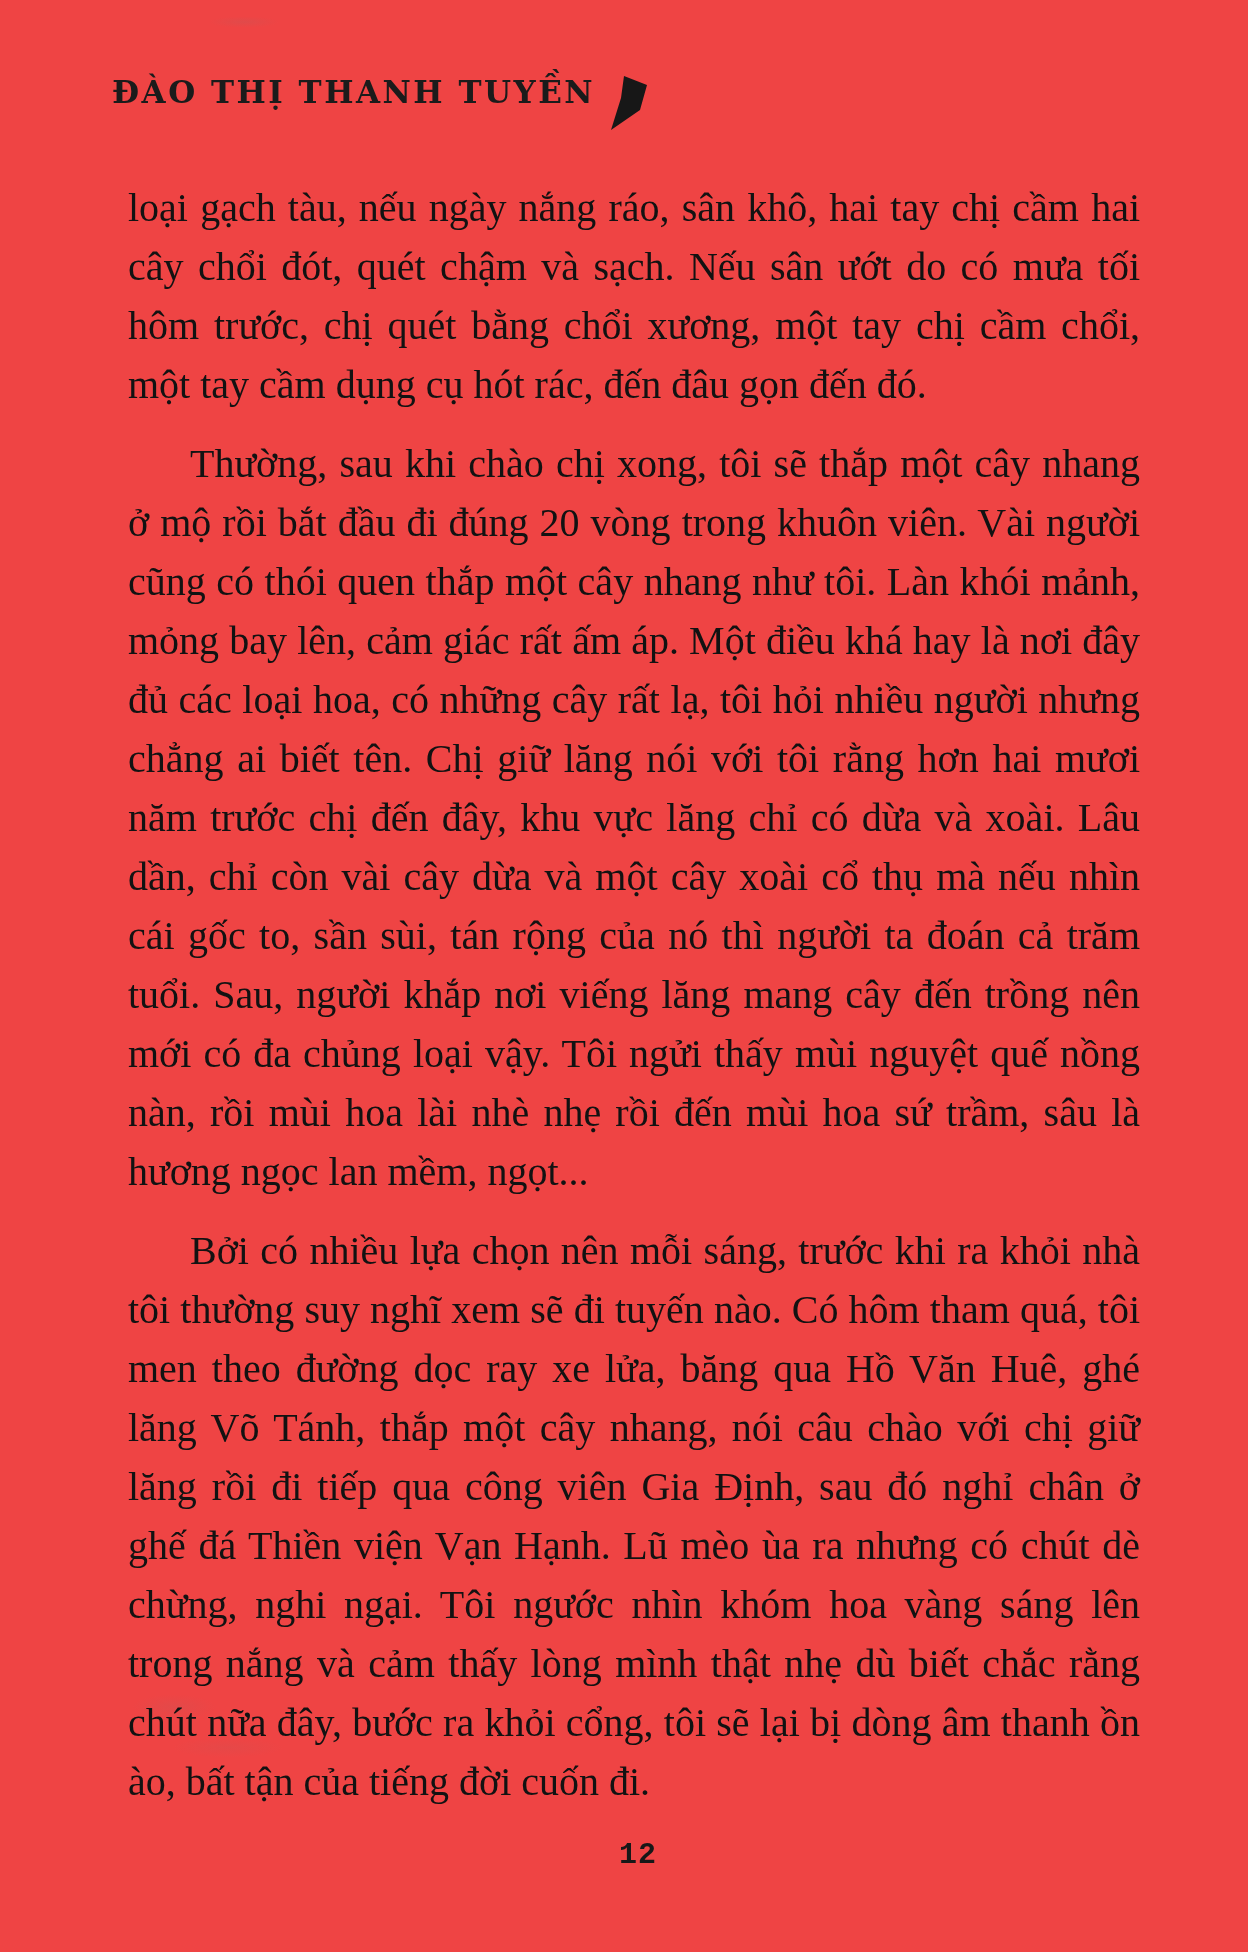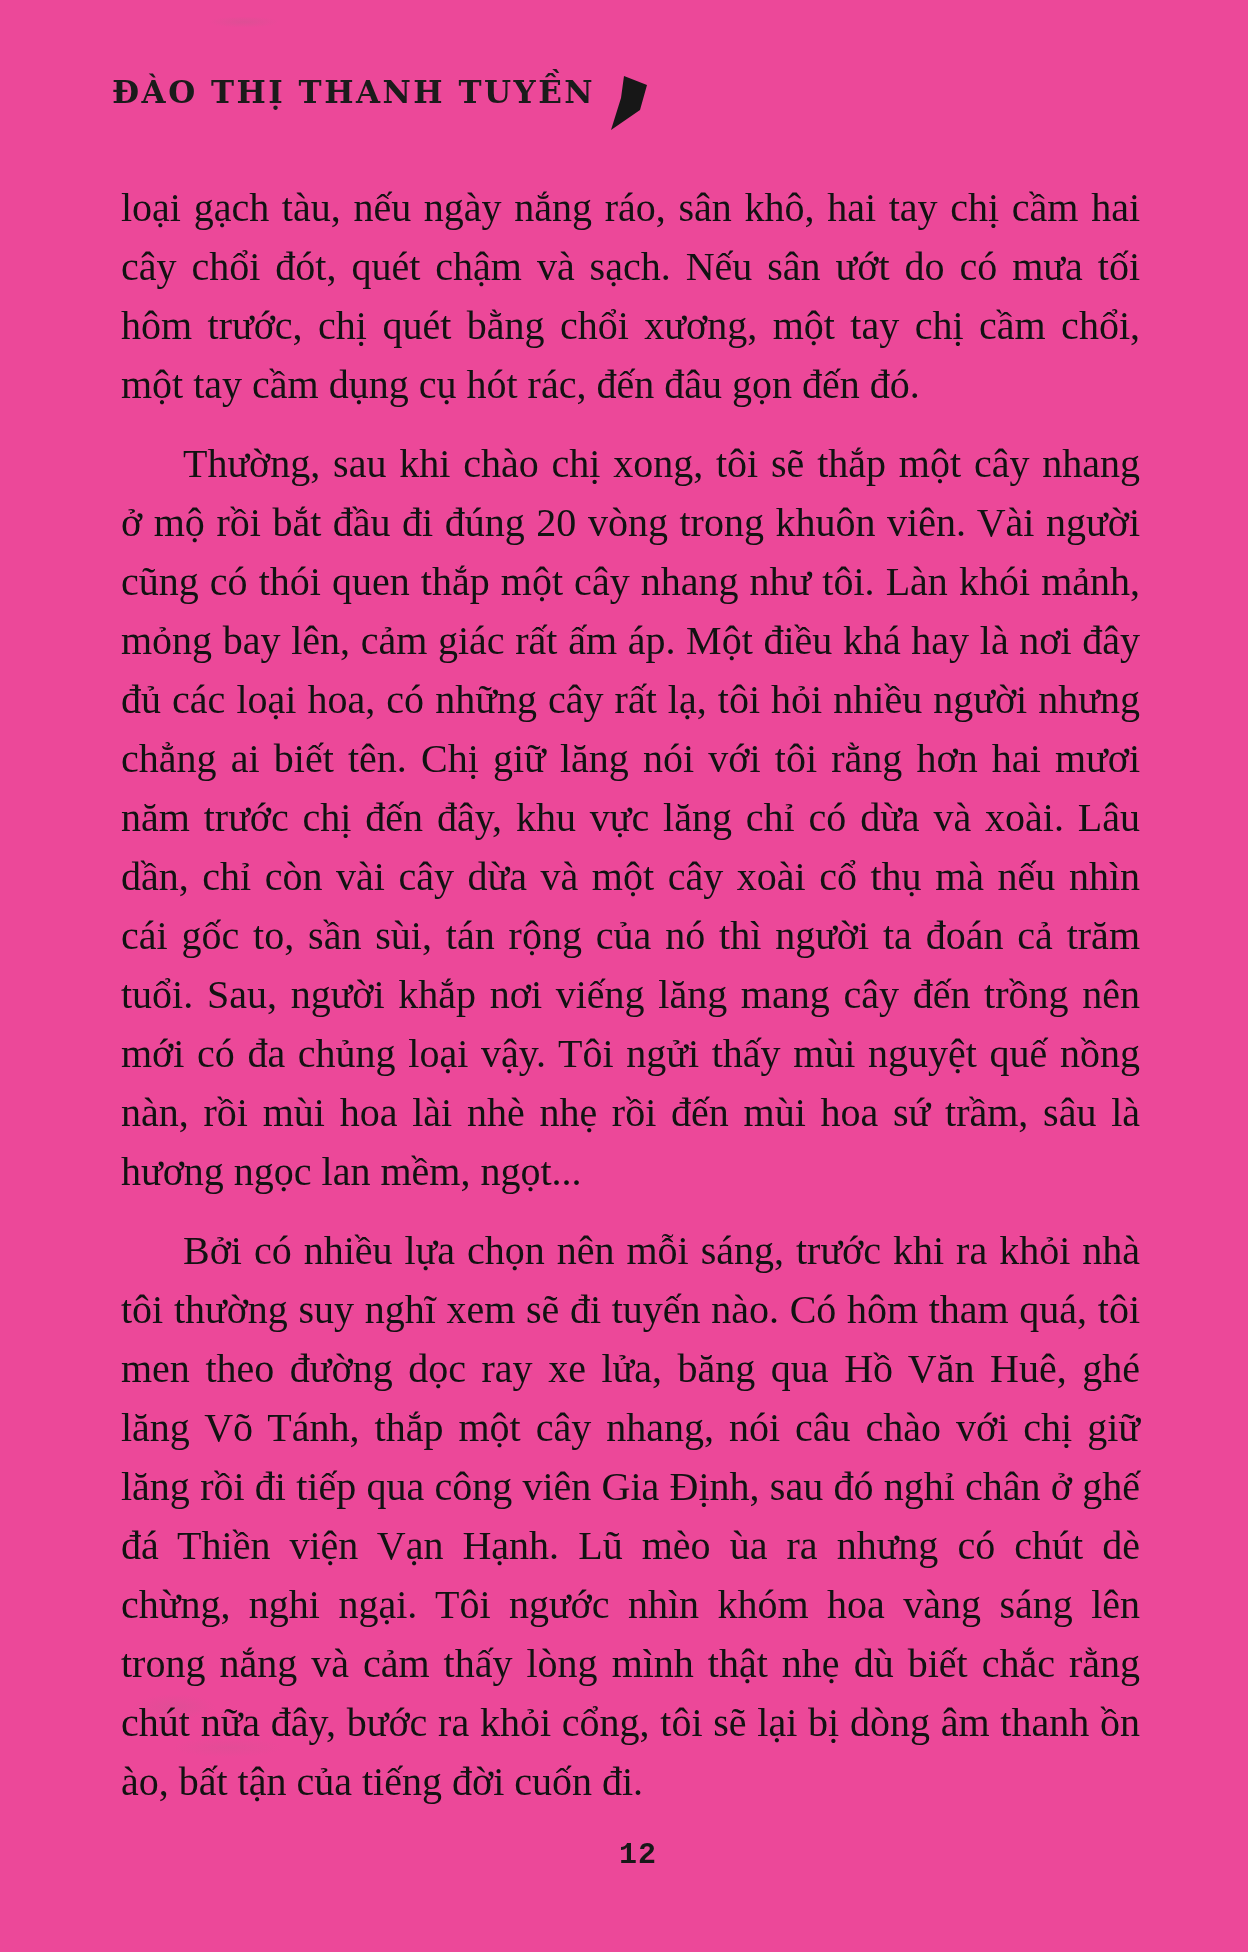--- a/index.html
+++ b/index.html
@@ -5,21 +5,21 @@
   html, body {
     margin: 0;
     padding: 0;
     background: #e8e8e6;
   }
   .page {
     position: relative;
     width: 1248px;
     height: 1952px;
     margin: 0 auto;
-    background: #ec4899;
+    background: #ef4444;
     overflow: hidden;
     color: #141414;
     font-family: "Liberation Serif", serif;
   }
   
   .page::before {
     content: "";
     position: absolute;
     left: 120px;
     top: 1680px;
@@ -67,21 +67,21 @@
     position: absolute;
     top: 178px;
     left: 112px;
     width: 1028px;
     font-size: 40px;
     line-height: 59px;
     text-align: justify;
     color: #121212;
   }
   .para {
-    margin: 0 0 20px 9px;
+    margin: 0 0 20px 16px;
     text-indent: 62px;
   }
   .para.no-indent {
     text-indent: 0;
   }
   .page-footer {
     position: absolute;
     top: 1838px;
     left: 0;
     width: 100%;

